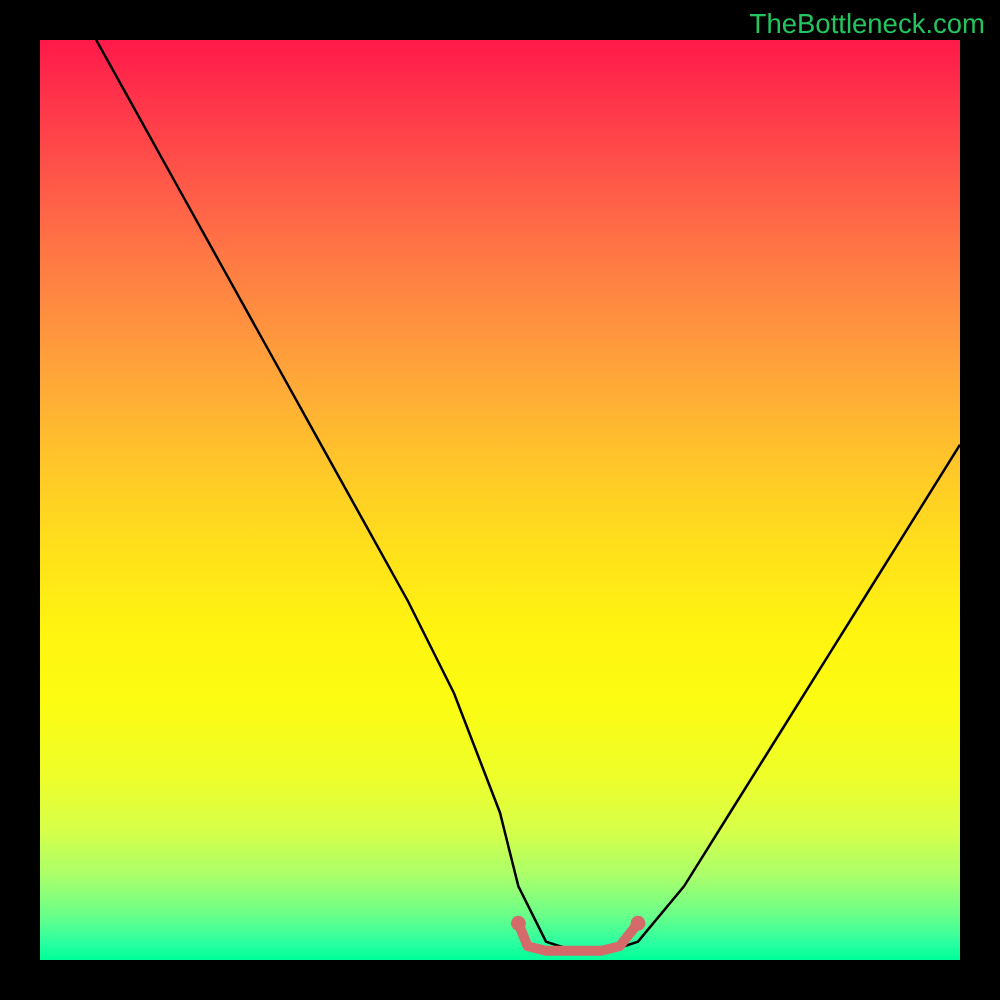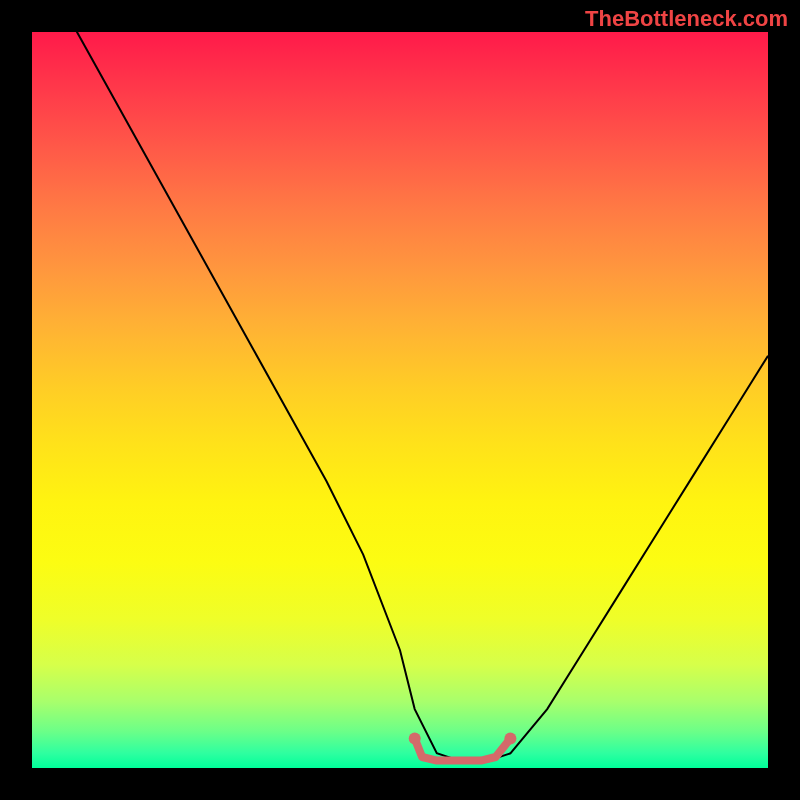--- a/index.html
+++ b/index.html
@@ -8,23 +8,23 @@
     width: 800px;
     height: 800px;
     background: #000;
     position: relative;
     font-family: Arial, sans-serif;
   }
   .watermark {
     position: absolute;
     top: 6px;
     right: 12px;
-    color: #ef4444;
+    color: #22c55e;
     font-size: 22px;
-    font-weight: 700;
+    font-weight: 400;
     z-index: 10;
   }
   .plot-area {
     position: absolute;
     left: 32px;
     top: 32px;
     width: 736px;
     height: 736px;
     overflow: hidden;
   }

